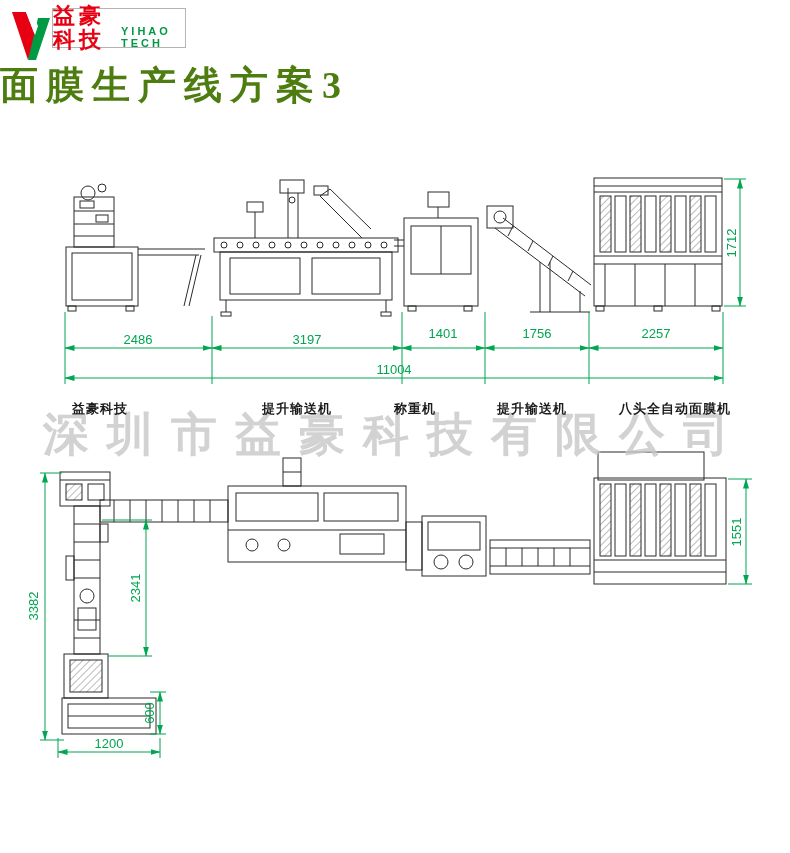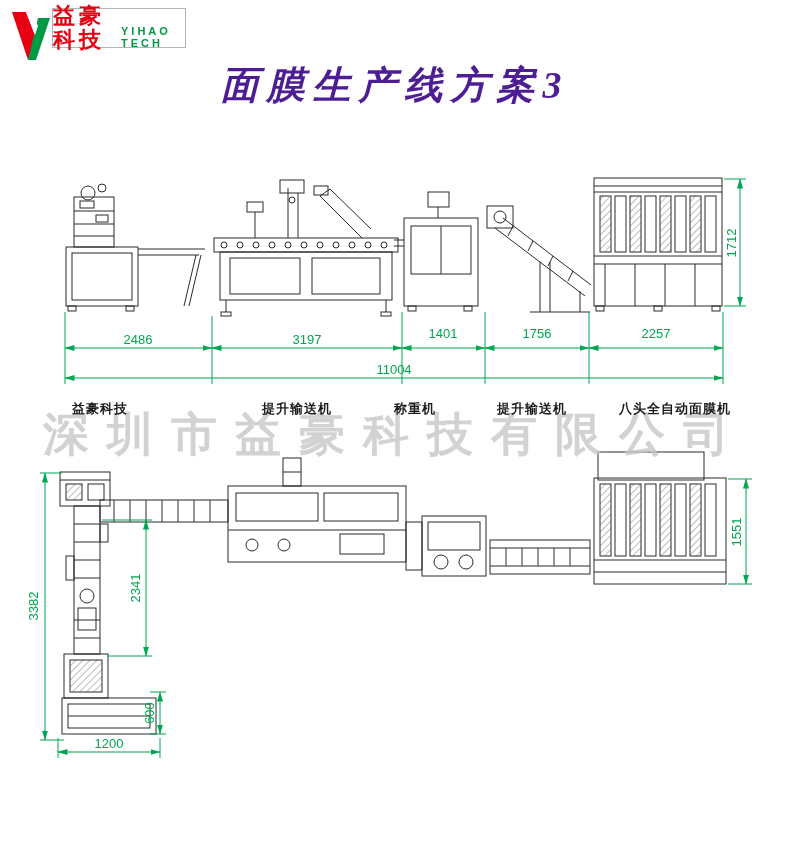--- a/index.html
+++ b/index.html
@@ -18,24 +18,23 @@
   .logo-box {
     left:44px; top:2px; width:134px; height:40px;
     border:1px solid #b5b5b5;
     display:flex; align-items:center; justify-content:center;
   }
   .logo-cn { color:#e60012; font-size:22px; font-weight:bold; letter-spacing:4px; line-height:1.1; }
   .logo-en { color:#009944; font-size:11px; font-weight:bold; letter-spacing:3px; margin-top:17px; }
 
   
   .page-title {
-    left:0; right:0; top:60px; text-align:center;
-    color:#4c1d95; font-size:38px; font-weight:bold; letter-spacing:8px;
+    left:0; right:0; top:60px; 
+    color:#4d7c0f; font-size:38px; font-weight:bold; letter-spacing:8px;
     font-family:"Liberation Serif", serif;
-    font-style:italic;
   }
 
   
   .machine-label {
     top:400px; font-size:13px; font-weight:bold; color:#1c1c1c; letter-spacing:1px;
     white-space:nowrap; z-index:3;
   }
   .ml-0 { left:72px; }
   .ml-1 { left:262px; }
   .ml-2 { left:394px; }

